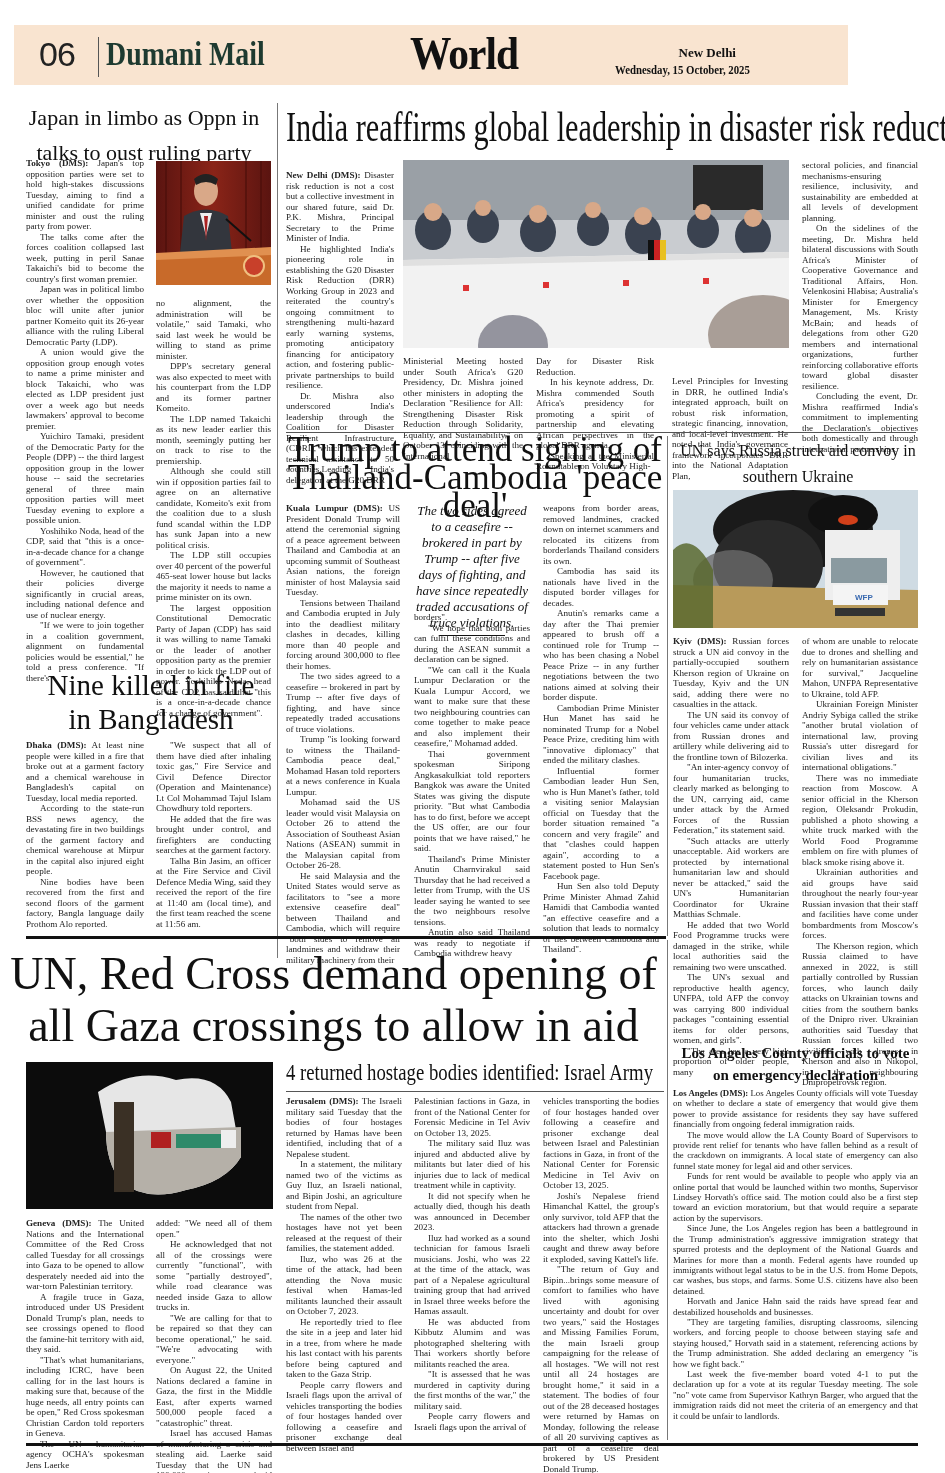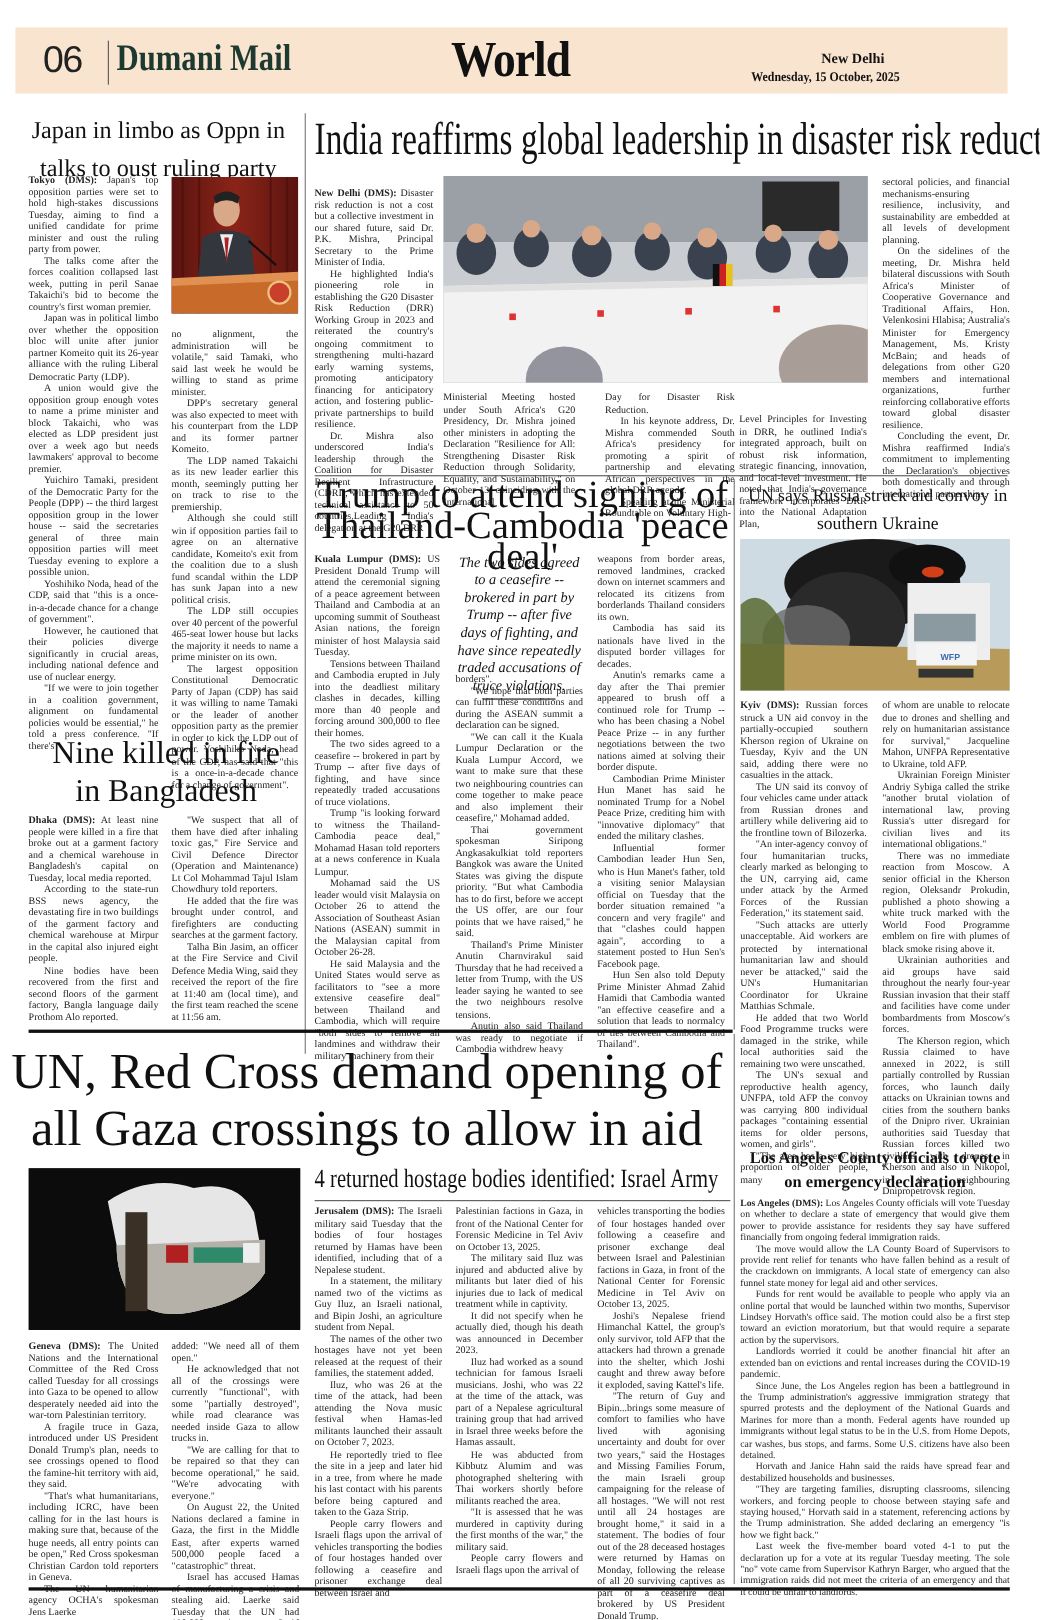--- a/index.html
+++ b/index.html
@@ -1,18 +1,18 @@
 <!DOCTYPE html>
 <html><head>
 <meta charset="utf-8">
 <style>
   *{box-sizing:border-box;margin:0;padding:0}
   body{width:945px;height:1473px;background:#fff;font-family:"Liberation Serif","DejaVu Serif",serif;color:#111;position:relative;overflow:hidden}
   .abs{position:absolute}
-  .masthead{left:14px;top:25px;width:902px;height:60px;background:#f9e4d0;}
+  .masthead{left:14px;top:25px;width:834px;height:60px;background:#f9e4d0;}
   .pg-num{position:absolute;left:25px;top:10px;font-size:34px;font-weight:normal;font-family:"Liberation Sans Narrow","Liberation Sans",sans-serif;letter-spacing:-1px;color:#222}
   .mast-sep{position:absolute;left:84px;top:12px;width:1px;height:40px;background:#555}
   .paper-name{position:absolute;left:92px;top:10px;font-size:34px;font-weight:bold;color:#1e3a30;transform:scaleX(0.82);transform-origin:left;white-space:nowrap}
   .section{position:absolute;left:396px;top:2px;font-size:46px;font-weight:bold;color:#111;letter-spacing:-1px;transform:scaleX(0.9);transform-origin:left}
   .city{position:absolute;right:112px;top:20px;font-size:13px;font-weight:bold}
   .date{position:absolute;right:98px;top:38px;font-size:12px;font-weight:bold;transform:scaleX(0.9);transform-origin:right}
   .hl{font-weight:normal;line-height:1.05;color:#111;text-align:center;transform-origin:left top}
   .body{font-size:9.1px;line-height:10.5px;text-align:justify;color:#222}
   .body p{text-indent:14px}
   .body p.first{text-indent:0}
@@ -147,21 +147,21 @@
     <rect x="245" y="80" width="6" height="20" fill="#111"></rect>
     <rect x="257" y="80" width="6" height="20" fill="#e8c020"></rect>
     <ellipse cx="360" cy="175" rx="55" ry="40" fill="#8a7a70" opacity="0.7"></ellipse>
     <ellipse cx="110" cy="185" rx="35" ry="30" fill="#556" opacity="0.6"></ellipse>
   </svg>
 </div>
 
 <div class="abs body" style="left:403px;top:356px;width:120px;">
   <p class="first">Ministerial Meeting hosted under South Africa's G20 Presidency, Dr. Mishra joined other ministers in adopting the Declaration "Resilience for All: Strengthening Disaster Risk Reduction through Solidarity, Equality, and Sustainability," on October 13, coinciding with the International</p>
 </div>
-<div class="abs body" style="left:536px;top:356px;width:118px;margin-left:14px;">
+<div class="abs body" style="left:536px;top:356px;width:118px;">
   <p class="first">Day for Disaster Risk Reduction.</p>
   <p>In his keynote address, Dr. Mishra commended South Africa's presidency for promoting a spirit of partnership and elevating African perspectives in the global DRR agenda.</p>
   <p>Speaking at the Ministerial Roundtable on Voluntary High-</p>
 </div>
 <div class="abs body" style="left:672px;top:356px;width:116px;margin-top:20px;">
   <p class="first">Level Principles for Investing in DRR, he outlined India's integrated approach, built on robust risk information, strategic financing, innovation, and local-level investment. He noted that India's governance framework incorporates DRR into the National Adaptation Plan,</p>
 </div>
 <div class="abs body" style="left:802px;top:160px;width:116px;">
   <p class="first">sectoral policies, and financial mechanisms-ensuring resilience, inclusivity, and sustainability are embedded at all levels of development planning.</p>
   <p>On the sidelines of the meeting, Dr. Mishra held bilateral discussions with South Africa's Minister of Cooperative Governance and Traditional Affairs, Hon. Velenkosini Hlabisa; Australia's Minister for Emergency Management, Ms. Kristy McBain; and heads of delegations from other G20 members and international organizations, further reinforcing collaborative efforts toward global disaster resilience.</p>
@@ -301,18 +301,17 @@
 <div class="abs hrule-thick" style="left:26px;top:1443px;width:892px;"></div>
 
 <div class="abs vline" style="left:667px;top:940px;height:500px"></div>
 <div class="abs" style="left:673px;top:1042px;width:245px;">
   <h2 class="hl" style="font-size:15px;line-height:22px;font-weight:bold;">Los Angeles County officials to vote on emergency declaration</h2>
 </div>
 <div class="abs body" style="left:673px;top:1088px;width:245px;font-size:8.8px;line-height:10.4px;">
   <p class="first"><span class="dl">Los Angeles (DMS):</span> <span>Los Angeles County officials will vote Tuesday on whether to declare a state of emergency that would give them power to provide assistance for residents they say have suffered financially from ongoing federal immigration raids.</span></p>
   <p>The move would allow the LA County Board of Supervisors to provide rent relief for tenants who have fallen behind as a result of the crackdown on immigrants. A local state of emergency can also funnel state money for legal aid and other services.</p>
   <p>Funds for rent would be available to people who apply via an online portal that would be launched within two months, Supervisor Lindsey Horvath's office said. The motion could also be a first step toward an eviction moratorium, but that would require a separate action by the supervisors.</p>
-  <p>Landlords worried it could be another financial hit after an extended ban on evictions and rental increases during the COVID-19 pandemic.</p>
   <p>Since June, the Los Angeles region has been a battleground in the Trump administration's aggressive immigration strategy that spurred protests and the deployment of the National Guards and Marines for more than a month. Federal agents have rounded up immigrants without legal status to be in the U.S. from Home Depots, car washes, bus stops, and farms. Some U.S. citizens have also been detained.</p>
   <p>Horvath and Janice Hahn said the raids have spread fear and destabilized households and businesses.</p>
   <p>"They are targeting families, disrupting classrooms, silencing workers, and forcing people to choose between staying safe and staying housed," Horvath said in a statement, referencing actions by the Trump administration. She added declaring an emergency "is how we fight back."</p>
   <p>Last week the five-member board voted 4-1 to put the declaration up for a vote at its regular Tuesday meeting. The sole "no" vote came from Supervisor Kathryn Barger, who argued that the immigration raids did not meet the criteria of an emergency and that it could be unfair to landlords.</p>
 </div>
 
 </body></html>

